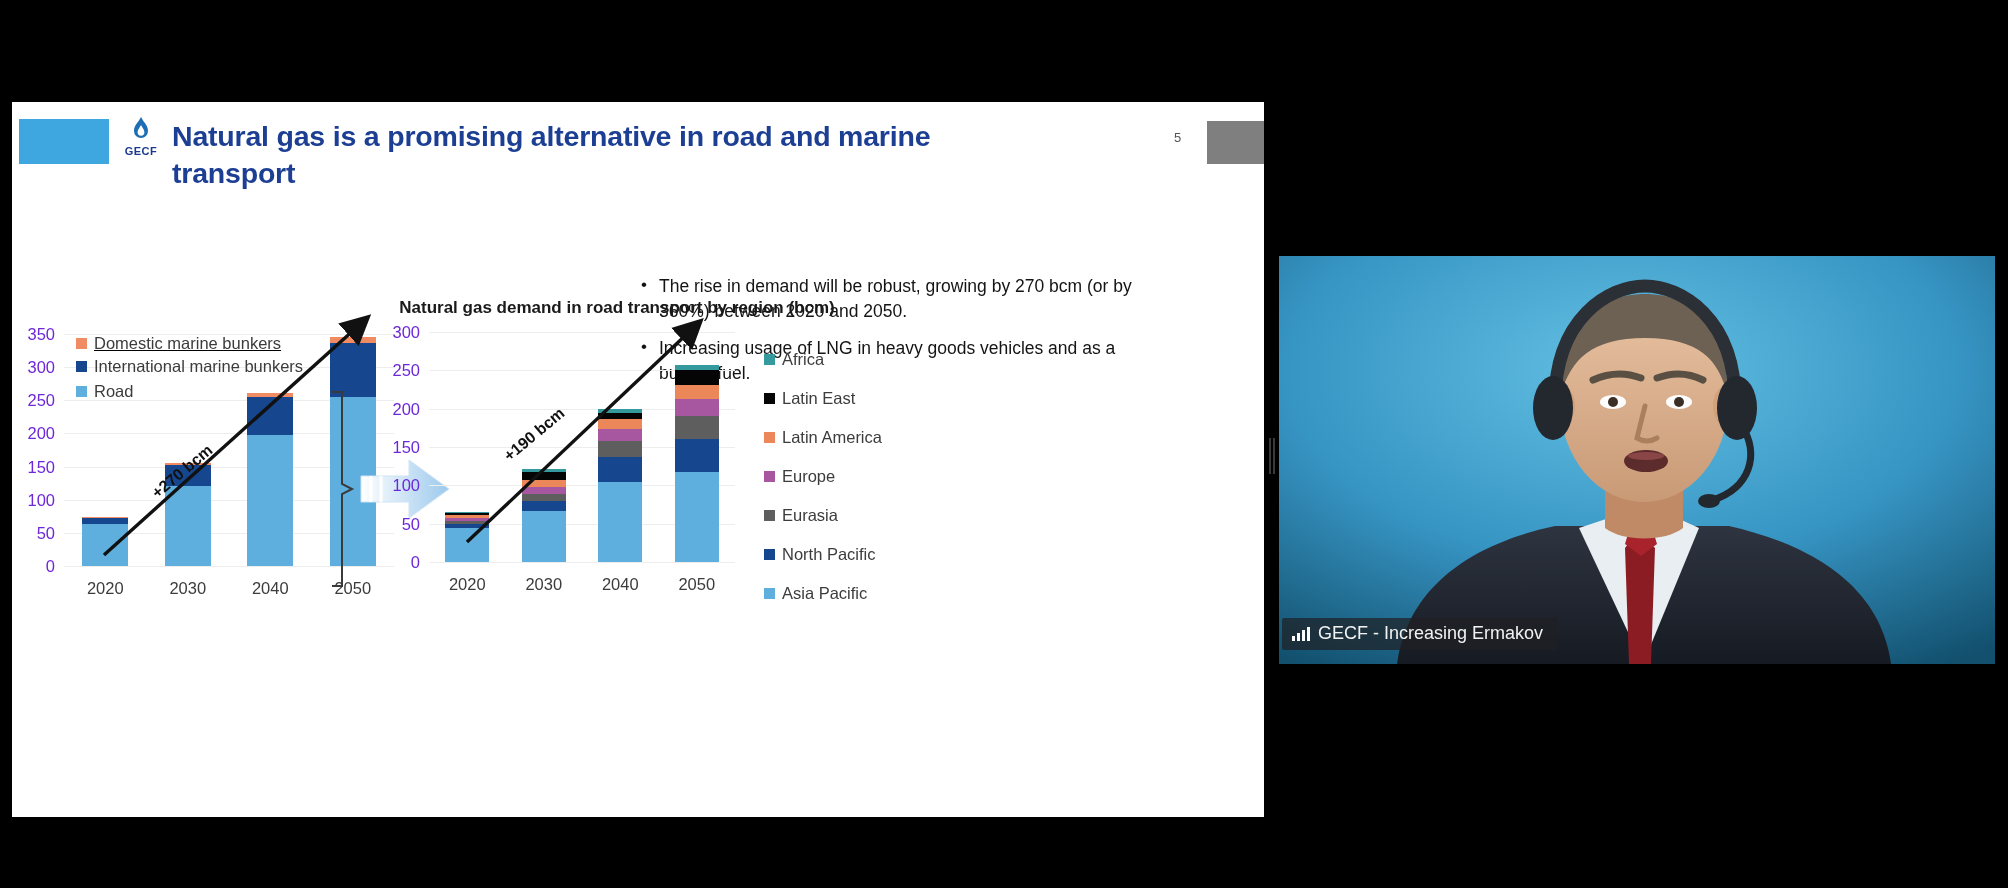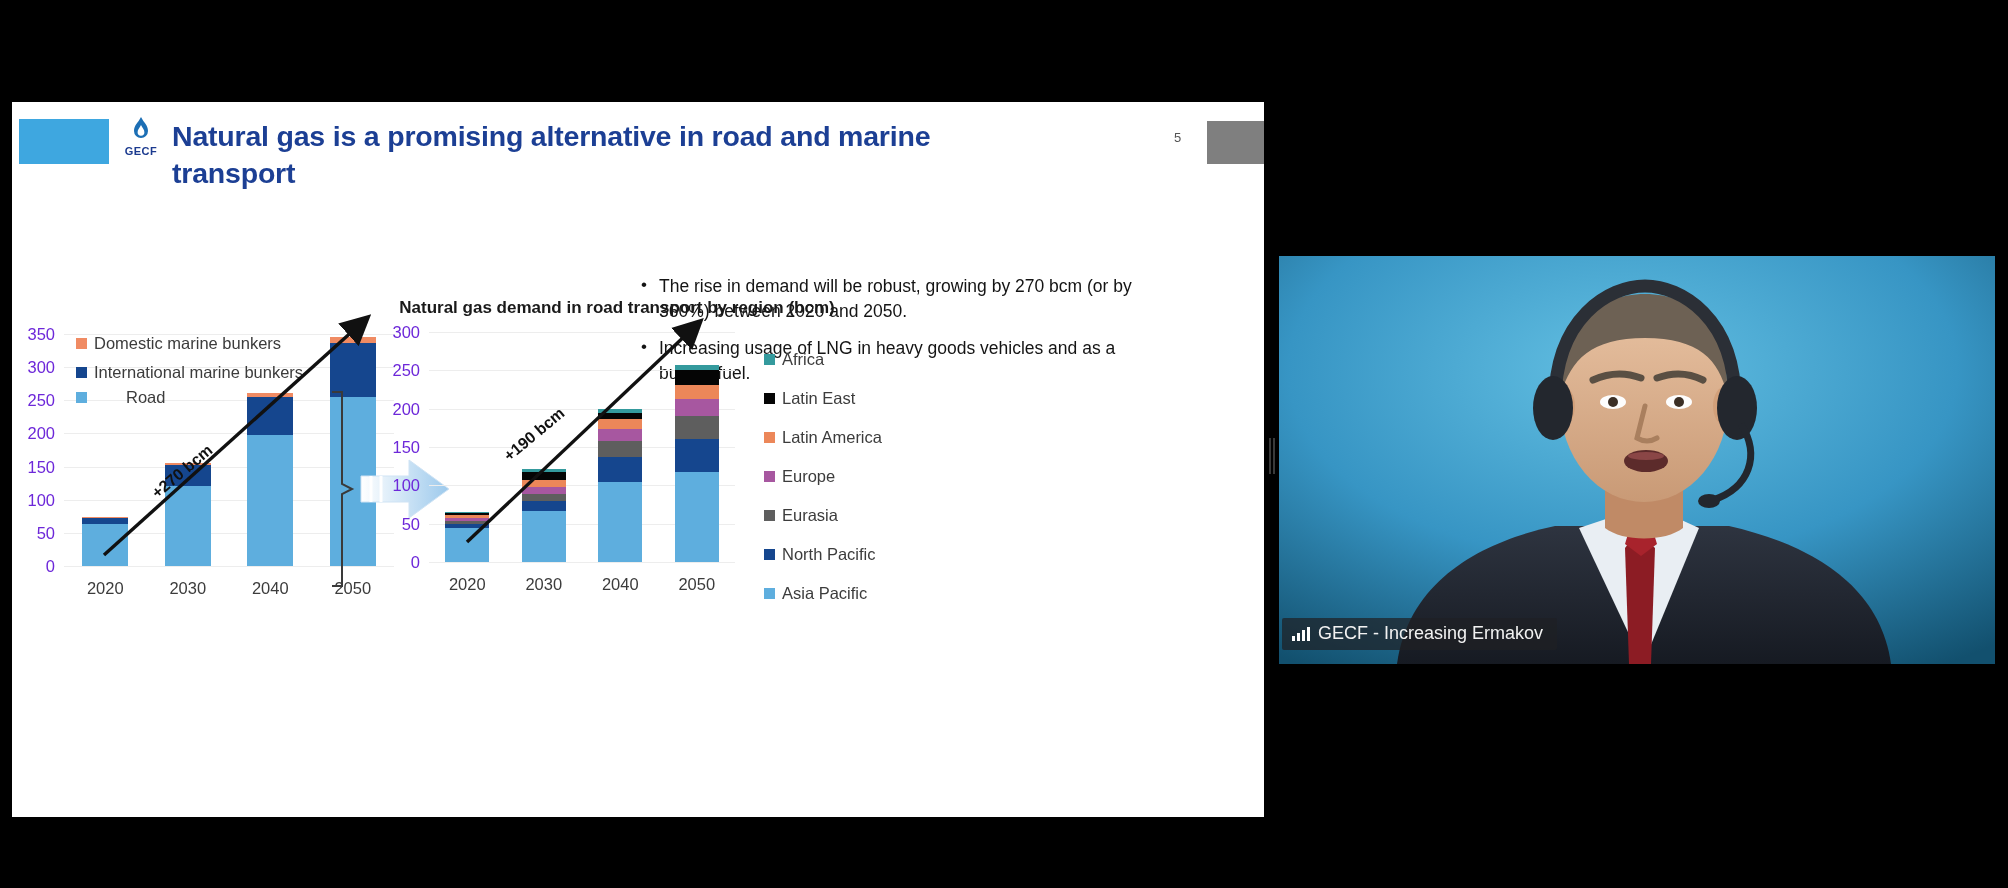--- a/index.html
+++ b/index.html
@@ -186,29 +186,29 @@
         <div class="xlab" style="left: 206.25px;">2040</div>
         <div class="bar" style="left: 265.75px; width: 46px; height: 232px;">
           <div class="seg" style="bottom: 0px; height: 169.029px; background: rgb(94, 174, 222);"></div>
           <div class="seg" style="bottom: 169.029px; height: 54.3543px; background: rgb(21, 70, 142);"></div>
           <div class="seg" style="bottom: 223.383px; height: 5.30286px; background: rgb(240, 139, 99);"></div>
         </div>
         <div class="xlab" style="left: 288.75px;">2050</div>
       </div>
 
     <div class="legend" id="legend-left" style="left:64px; top:232px;">
-        <div class="legend-item" style="margin-bottom: 10px;">
+        <div class="legend-item" style="margin-bottom: 4px; text-decoration: underline;">
           <span class="legend-sw" style="background: rgb(240, 139, 99);"></span>
           <span class="legend-lb">Domestic marine bunkers</span>
         </div>
         <div class="legend-item" style="margin-bottom: 6px;">
           <span class="legend-sw" style="background: rgb(21, 70, 142);"></span>
           <span class="legend-lb">International marine bunkers</span>
         </div>
-        <div class="legend-item" style="margin-bottom: 6px; gap: 32px;">
+        <div class="legend-item" style="margin-bottom: 6px;">
           <span class="legend-sw" style="background: rgb(94, 174, 222);"></span>
           <span class="legend-lb">Road</span>
         </div>
       </div>
 
     <div class="ann" id="ann-left" style="left:148px; top:382px; transform:rotate(-40deg);">+270 bcm</div>
 
     <svg id="arrow-left" style="position:absolute; left:52px; top:208px; width:340px; height:265px; pointer-events:none;">
       <defs>
         <marker id="ah1" markerWidth="9" markerHeight="9" refX="3" refY="4.5" orient="auto">

